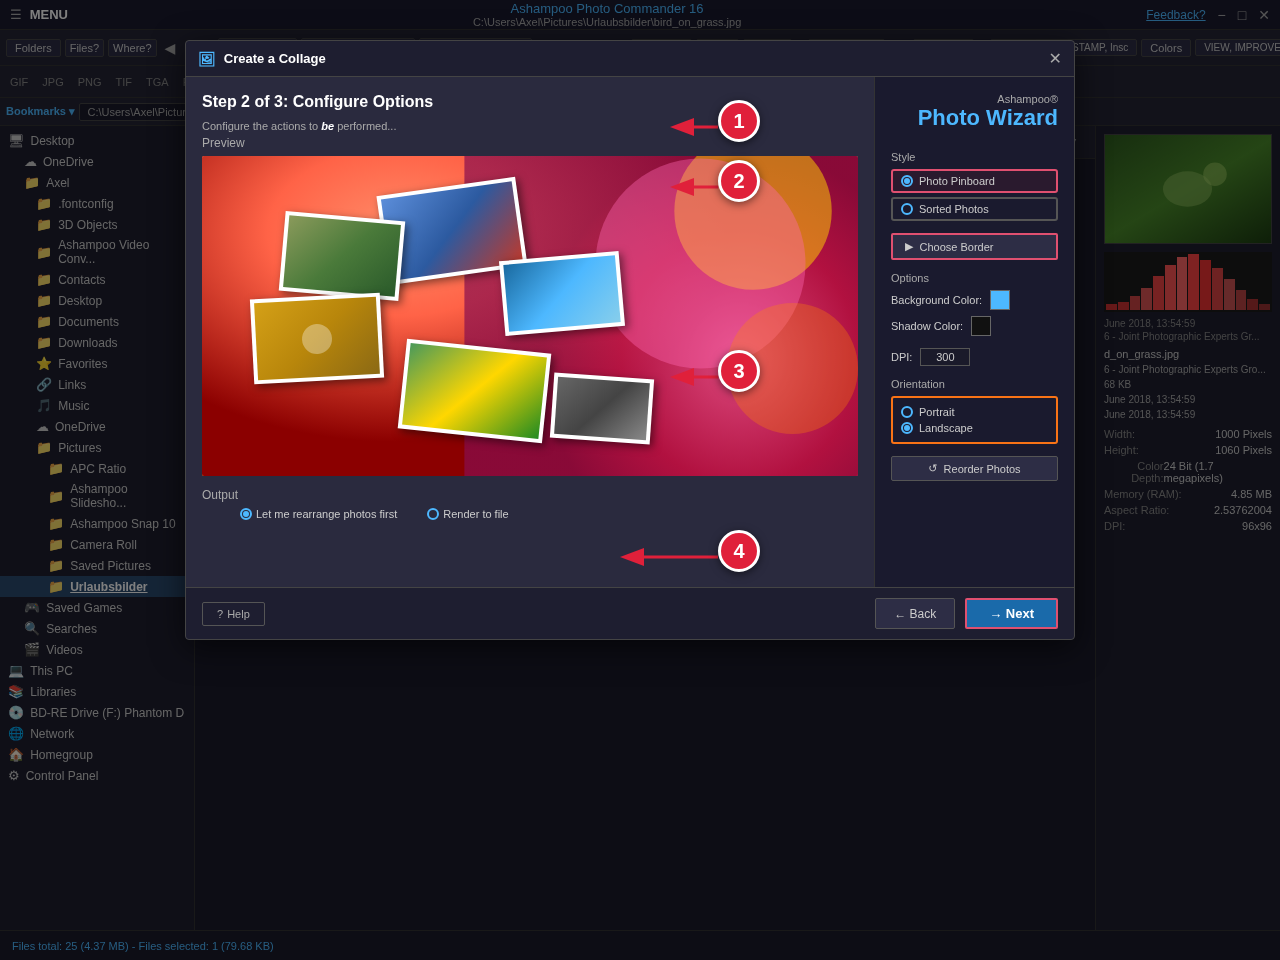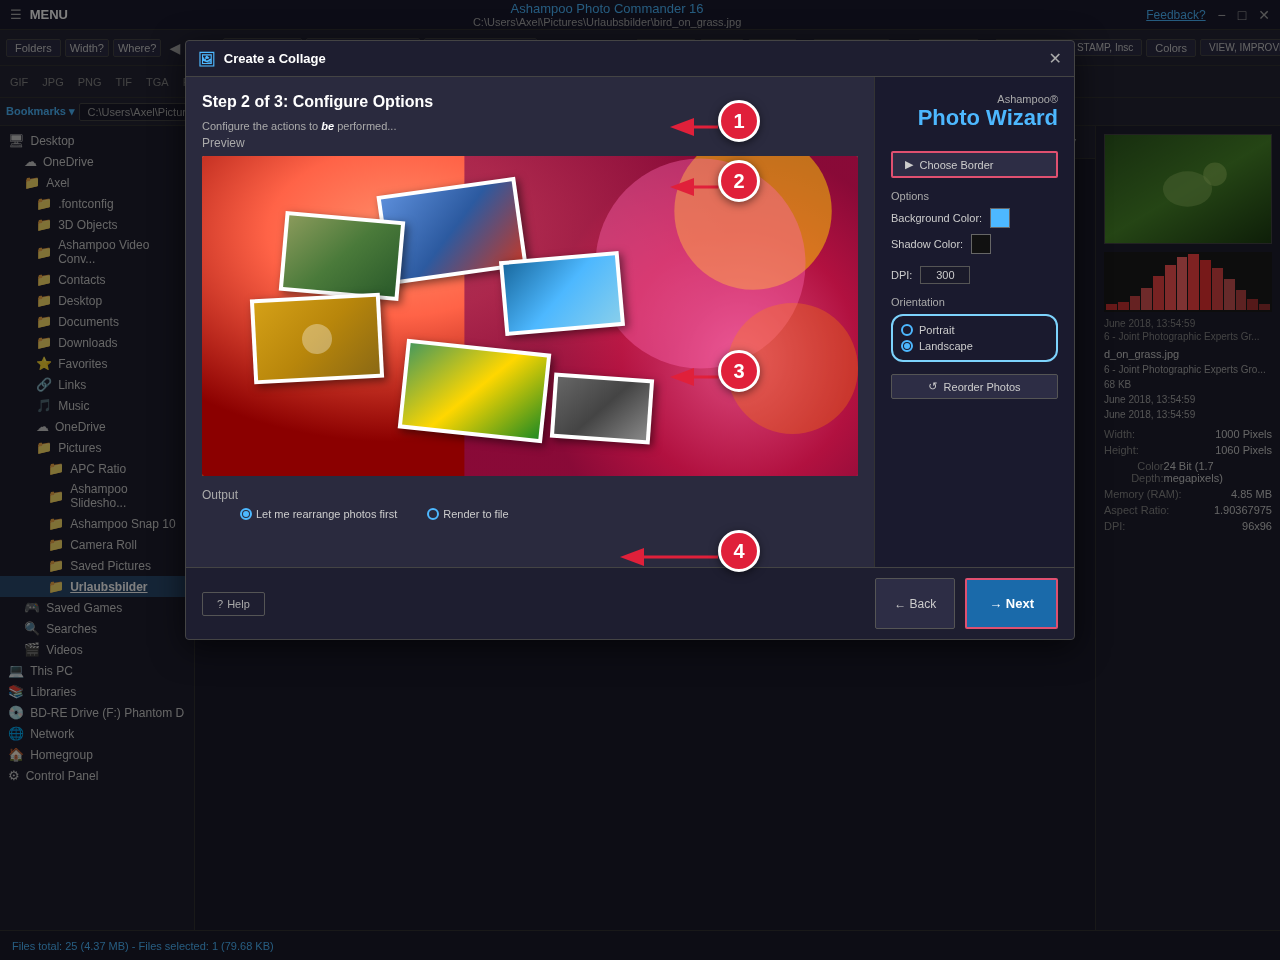--- a/index.html
+++ b/index.html
@@ -88,31 +88,31 @@
     .option-box.selected .radio-dot { border-color: #4db8ff; }
     .choose-border-btn { background: #2d2d45; border: 2px solid #e05070; color: #ccc; padding: 5px 12px; font-size: 11px; cursor: pointer; border-radius: 2px; width: 100%; display: flex; align-items: center; gap: 6px; margin-bottom: 12px; }
     .options-section { margin-bottom: 12px; }
     .color-row { display: flex; align-items: center; gap: 8px; margin-bottom: 6px; font-size: 11px; color: #ccc; }
     .color-swatch { width: 20px; height: 20px; border: 1px solid #666; cursor: pointer; }
     .color-swatch.blue { background: #4db8ff; }
     .color-swatch.black { background: #111; }
     .dpi-row { display: flex; align-items: center; gap: 8px; font-size: 11px; color: #ccc; margin-bottom: 12px; }
     .dpi-input { background: #1a1a2a; border: 1px solid #555; color: #ccc; padding: 2px 6px; width: 50px; font-size: 11px; text-align: center; }
 
-    .orientation-box { background: #1a1a2e; border: 2px solid #7dd3fc; border-radius: 12px; padding: 6px 8px; margin-bottom: 12px; }
+    .orientation-box { background: #1a1a2e; border: 2px solid #f97316; border-radius: 3px; padding: 6px 8px; margin-bottom: 12px; }
     .orient-opt { display: flex; align-items: center; gap: 6px; font-size: 11px; color: #ccc; padding: 2px 0; }
 
     .reorder-btn { background: #2d2d45; border: 1px solid #555; color: #ccc; padding: 5px 12px; font-size: 11px; cursor: pointer; border-radius: 2px; width: 100%; display: flex; align-items: center; justify-content: center; gap: 6px; }
 
     
     .dialog-footer { background: #1e1e30; border-top: 1px solid #444; padding: 10px 16px; display: flex; align-items: center; justify-content: space-between; border-radius: 0 0 4px 4px; }
     .footer-help-btn { background: transparent; border: 1px solid #555; color: #aaa; padding: 5px 14px; font-size: 11px; cursor: pointer; border-radius: 2px; display: flex; align-items: center; gap: 4px; }
     .footer-nav-btns { display: flex; gap: 10px; }
     .back-btn { background: #2d2d45; border: 1px solid #555; color: #ccc; padding: 6px 18px; font-size: 12px; cursor: pointer; border-radius: 2px; }
-    .next-btn { background: #1a6aaa; border: 2px solid #e05070; color: #fff; padding: 16px 22px; font-size: 13px; font-weight: bold; cursor: pointer; border-radius: 2px; display: flex; align-items: center; gap: 6px; }
+    .next-btn { background: #1a6aaa; border: 2px solid #e05070; color: #fff; padding: 6px 22px; font-size: 13px; font-weight: bold; cursor: pointer; border-radius: 2px; display: flex; align-items: center; gap: 6px; }
 
     
     .anno-circle { position: absolute; width: 42px; height: 42px; border-radius: 50%; background: #e0203a; color: #fff; font-size: 20px; font-weight: bold; display: flex; align-items: center; justify-content: center; border: 3px solid #fff; box-shadow: 0 2px 8px rgba(0,0,0,0.5); z-index: 200; }
 
     
     .histogram { width: 100%; height: 60px; background: #1a1a1a; display: flex; align-items: flex-end; padding: 2px; gap: 1px; overflow: hidden; }
     .hist-bar { background: #cc3333; flex: 1; min-height: 2px; }
 
     .right-info-item { margin-bottom: 4px; display: flex; justify-content: space-between; font-size: 11px; }
     .right-info-label { color: #888; text-align: right; }
@@ -133,21 +133,21 @@
   <div class="title-bar-right">
     <span style="color:#4db8ff;text-decoration:underline;cursor:pointer;">Feedback?</span>
     <span class="win-btn">−</span>
     <span class="win-btn">□</span>
     <span class="win-btn">✕</span>
   </div>
 </div>
 
 <div class="toolbar">
   <button class="toolbar-btn">Folders</button>
-  <button class="toolbar-btn" style="padding:2px 4px;">Width?</button>
+  <button class="toolbar-btn" style="padding:2px 4px;">Files?</button>
   <button class="toolbar-btn" style="padding:2px 4px;">Where?</button>
   <button class="toolbar-icon-btn">◀</button>
   <button class="toolbar-icon-btn">▶</button>
   <div class="toolbar-sep"></div>
   <select class="toolbar-select">
     <option>All Types</option>
   </select>
   <select class="toolbar-select">
     <option>Ignore Favorites</option>
   </select>
@@ -398,21 +398,21 @@
         <div class="right-info-item">
           <span class="right-info-label">Color Depth:</span>
           <span class="right-info-value">24 Bit (1.7 megapixels)</span>
         </div>
         <div class="right-info-item">
           <span class="right-info-label">Memory (RAM):</span>
           <span class="right-info-value">4.85 MB</span>
         </div>
         <div class="right-info-item">
           <span class="right-info-label">Aspect Ratio:</span>
-          <span class="right-info-value">1.90367975</span>
+          <span class="right-info-value">2.53762004</span>
         </div>
         <div class="right-info-item">
           <span class="right-info-label">DPI:</span>
           <span class="right-info-value">96x96</span>
         </div>
       </div>
     </div>
   </div>
 
 </div>
@@ -500,20 +500,31 @@
       </div>
 
       <div class="dialog-right">
         <div class="wizard-brand">
           <div class="wizard-brand-name">Ashampoo®</div>
           <div class="wizard-brand-product">
             <span style="color:#4db8ff;">Photo Wizard</span>
           </div>
         </div>
 
+        <div class="style-section">
+          <div class="section-label">Style</div>
+          <div class="option-box selected">
+            <div class="radio-dot filled"></div>
+            <span>Photo Pinboard</span>
+          </div>
+          <div class="option-box">
+            <div class="radio-dot"></div>
+            <span>Sorted Photos</span>
+          </div>
+        </div>
 
         <button class="choose-border-btn">
           <span>▶</span>
           <span>Choose Border</span>
         </button>
 
         <div class="options-section">
           <div class="section-label">Options</div>
           <div class="color-row">
             <span>Background Color:</span>

